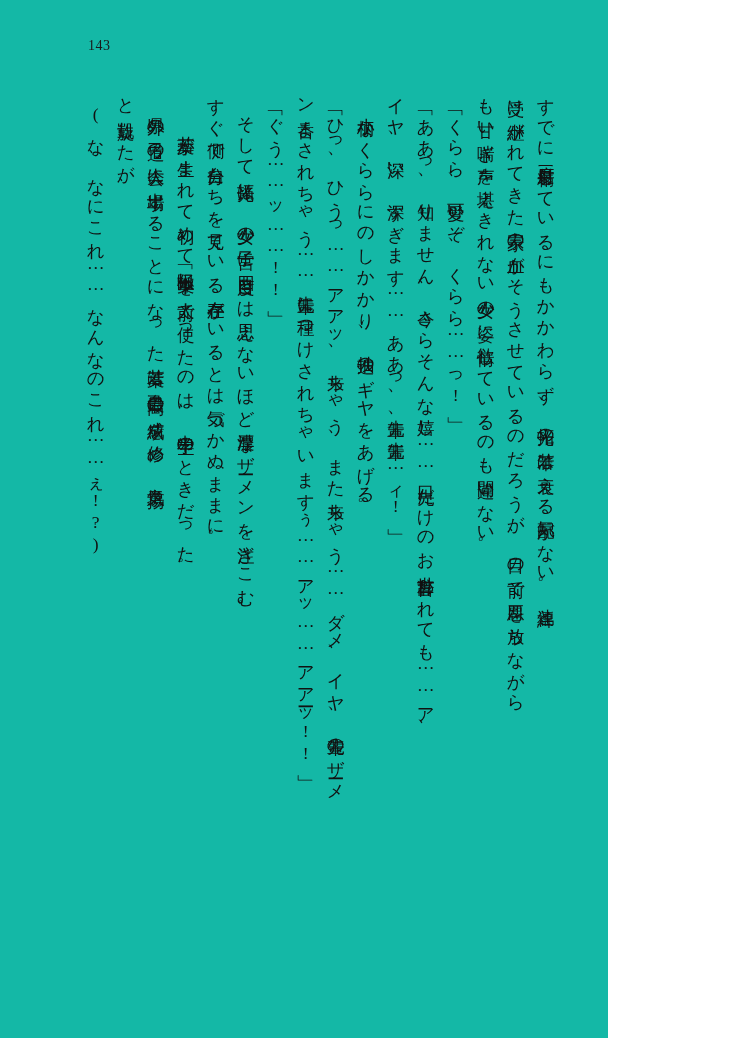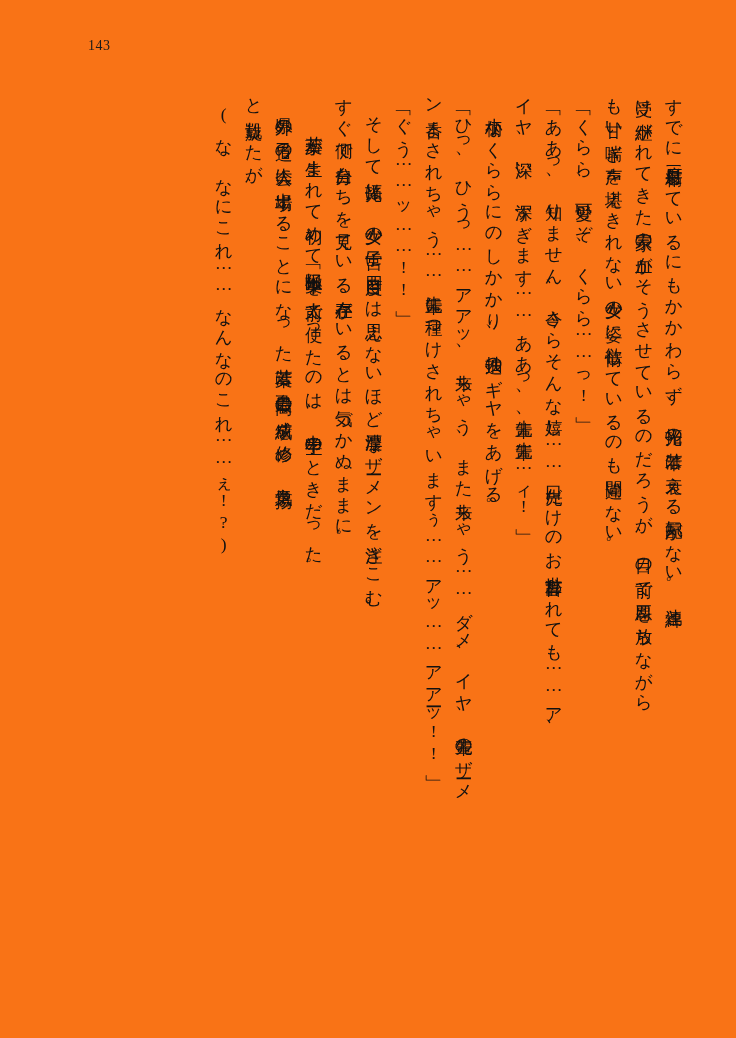--- a/index.html
+++ b/index.html
@@ -5,23 +5,23 @@
   html, body {
     margin: 0;
     padding: 0;
     background: #ffffff;
   }
   body {
     font-family: "Liberation Serif", "DejaVu Serif", serif;
   }
   .page {
     position: relative;
-    width: 736px;
+    width: 608px;
     height: 1038px;
-    background: #f97316;
+    background: #14b8a6;
     overflow: hidden;
   }
   .page-number {
     position: absolute;
     top: 38px;
     left: 88px;
     font-size: 14px;
     color: #1a1a1a;
     letter-spacing: 0.5px;
     font-family: "Liberation Serif", "DejaVu Serif", serif;

